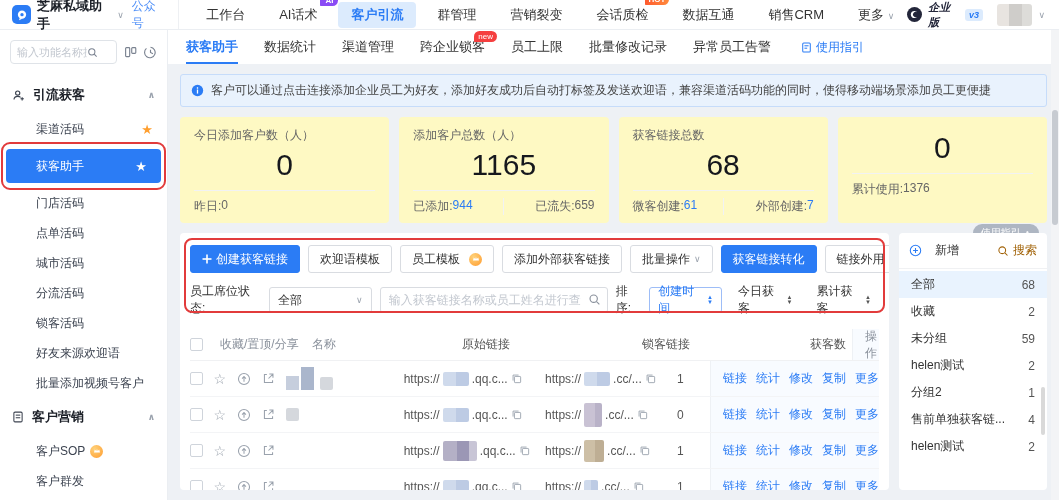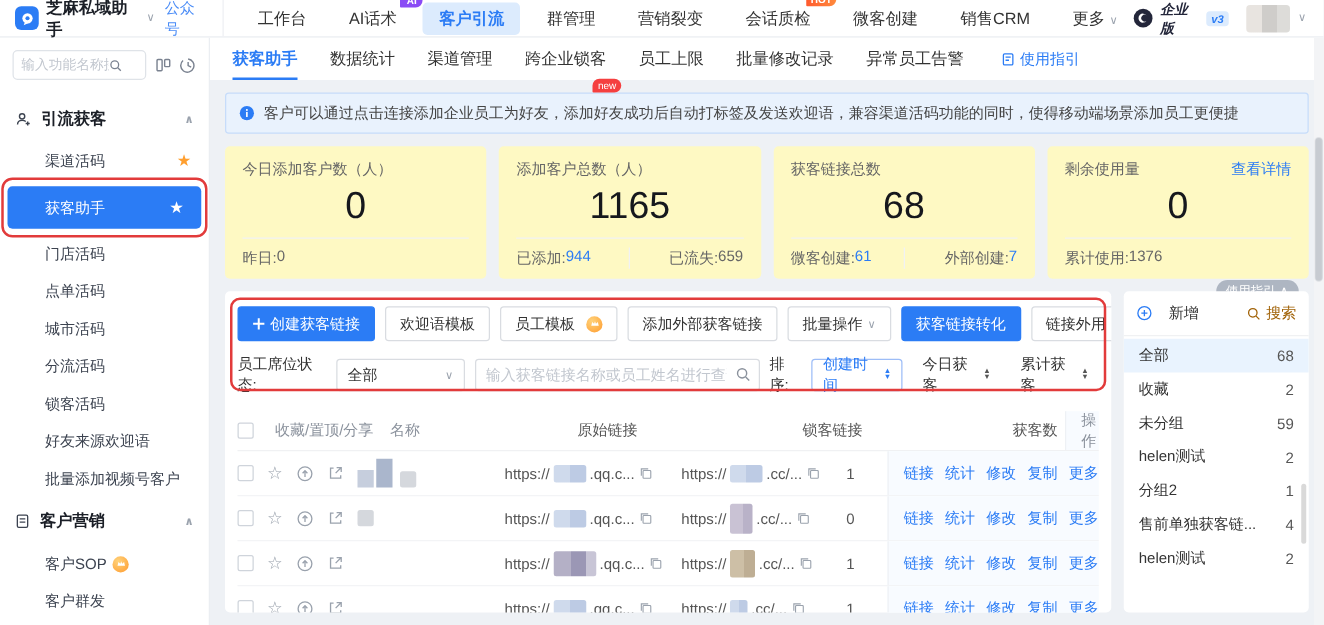--- a/index.html
+++ b/index.html
@@ -46,21 +46,21 @@
   .active-pill .star { margin-left:auto; color:#fff; font-size:13px; }
   .annot-side { position:absolute; left:1px; right:1px; top:-2px; bottom:-2px; border:2px solid #e23b3b; border-radius:9px; pointer-events:none; }
   .vip-badge { width:13px; height:13px; border-radius:50%; background:radial-gradient(circle at 35% 30%,#ffd27a,#ff9b2e); display:inline-flex; align-items:center; justify-content:center; margin-left:5px; }
 
   
   .main { flex:1; display:flex; flex-direction:column; min-width:0; position:relative; }
   .tabbar { height:34px; background:#fff; display:flex; align-items:center; gap:26px; padding:0 18px; }
   .tab { position:relative; font-size:13px; color:#333; height:100%; display:flex; align-items:center; cursor:pointer; white-space:nowrap; }
   .tab.active { color:#2b7cf5; font-weight:bold; }
   .tab.active::after { content:""; position:absolute; left:0; right:0; bottom:0; height:2px; background:#2b7cf5; }
-  .badge-new { position:absolute; top:1px; right:-12px; background:#f53f3f; color:#fff; font-size:8px; padding:1px 4px; border-radius:7px 7px 7px 1px;margin-top:32px; }
+  .badge-new { position:absolute; top:1px; right:-12px; background:#f53f3f; color:#fff; font-size:8px; padding:1px 4px; border-radius:7px 7px 7px 1px; }
   .guide-link { display:flex; align-items:center; gap:4px; color:#2b7cf5; margin-left:4px; cursor:pointer; }
 
   .content { flex:1; padding:10px 12px; min-height:0; display:flex; flex-direction:column; }
   .banner { background:#e9f2fd; border:1px solid #c6dcfa; border-radius:3px; padding:7px 10px; display:flex; align-items:center; gap:7px; color:#444; }
 
   
   .stats { display:flex; gap:10px; margin:10px 0; }
   .card { flex:1; background:#fef9c3; border-radius:4px; padding:10px 14px 8px; }
   .card-head { display:flex; justify-content:space-between; color:#666; }
   .card-link { color:#2b7cf5; cursor:pointer; }
@@ -156,21 +156,21 @@
     <span class="chev">∨</span>
     <span class="account-link">公众号</span>
   </div>
   <div class="nav">
     <span class="nav-item">工作台</span>
     <span class="nav-item"><span>AI话术</span><span class="badge-ai">AI</span></span>
     <span class="nav-item active">客户引流</span>
     <span class="nav-item">群管理</span>
     <span class="nav-item">营销裂变</span>
     <span class="nav-item"><span>会话质检</span><span class="badge-hot">HOT</span></span>
-    <span class="nav-item">微客创建</span>
+    <span class="nav-item">数据互通</span>
     <span class="nav-item">销售CRM</span>
     <span class="nav-item"><span>更多</span> <span class="chev">∨</span></span>
   </div>
   <div class="topbar-right">
     <span class="ent-circle icon">
       <svg width="9" height="9" viewBox="0 0 10 10">
           <path d="M8 2.5 A4 4 0 1 0 8 7.5 A3 3 0 1 1 8 2.5 Z" fill="#fff"></path>
         </svg>
     </span>
     <span class="ent-label">企业版</span>
@@ -358,24 +358,20 @@
                 <span class="blue">61</span>
               </span>
             <span class="vdiv"></span>
             <span class="half r">
                 <span>外部创建: </span>
                 <span class="blue">7</span>
               </span>
           </div>
         </div>
         <div class="card">
-          <div class="card-head">
-            <span>剩余使用量</span>
-            <span class="card-link">查看详情</span>
-          </div>
           <div class="card-value">0</div>
           <div class="card-foot">
               <span class="half">
                 <span>累计使用: </span>
                 <span>1376</span>
               </span>
             </div>
         </div>
       </div>
 

